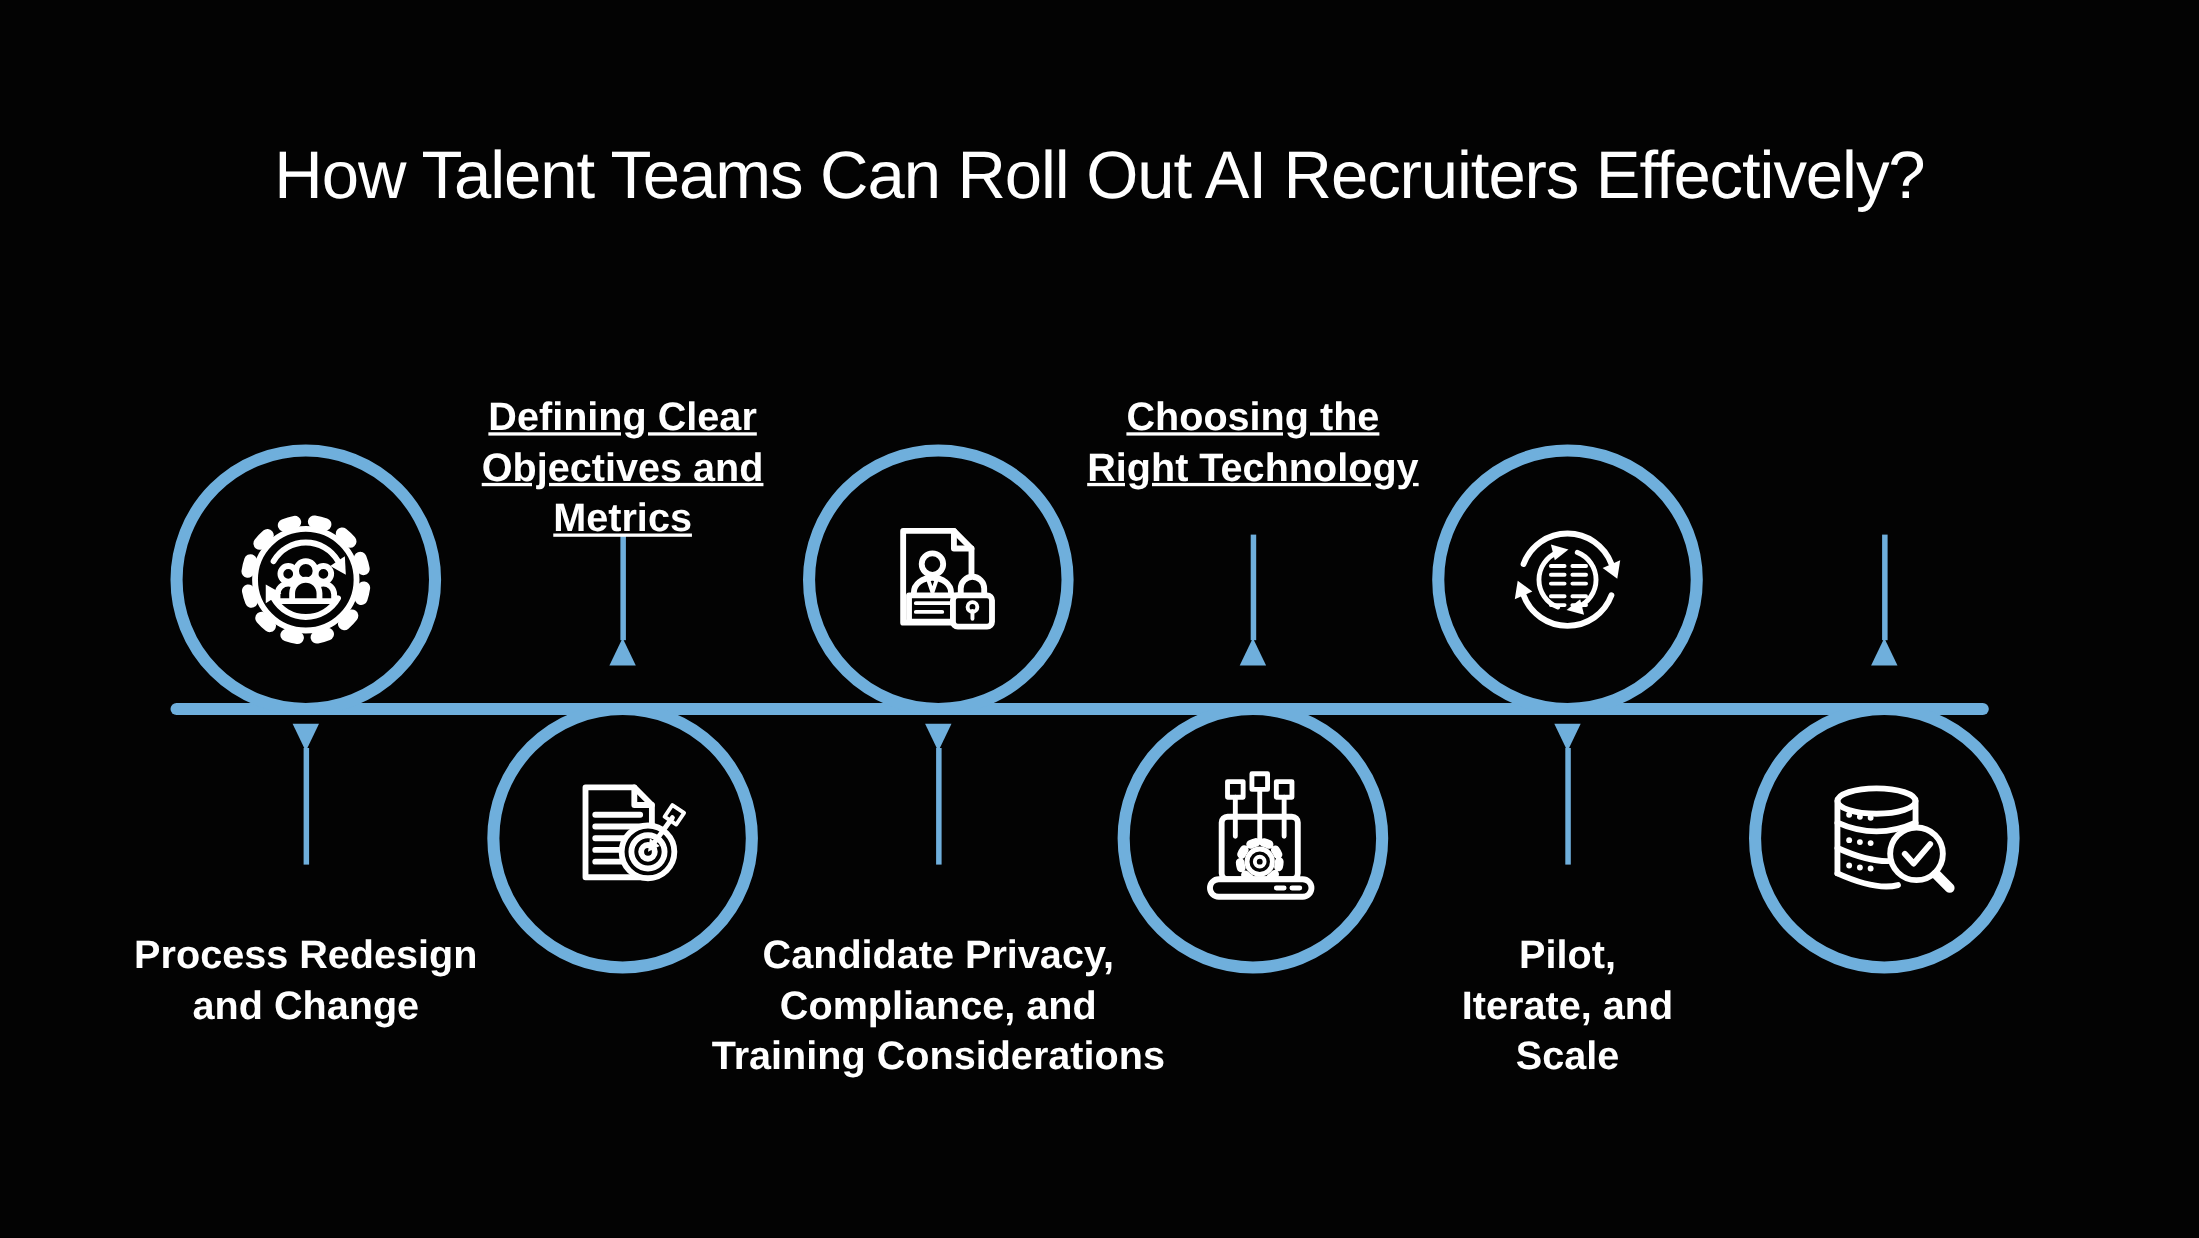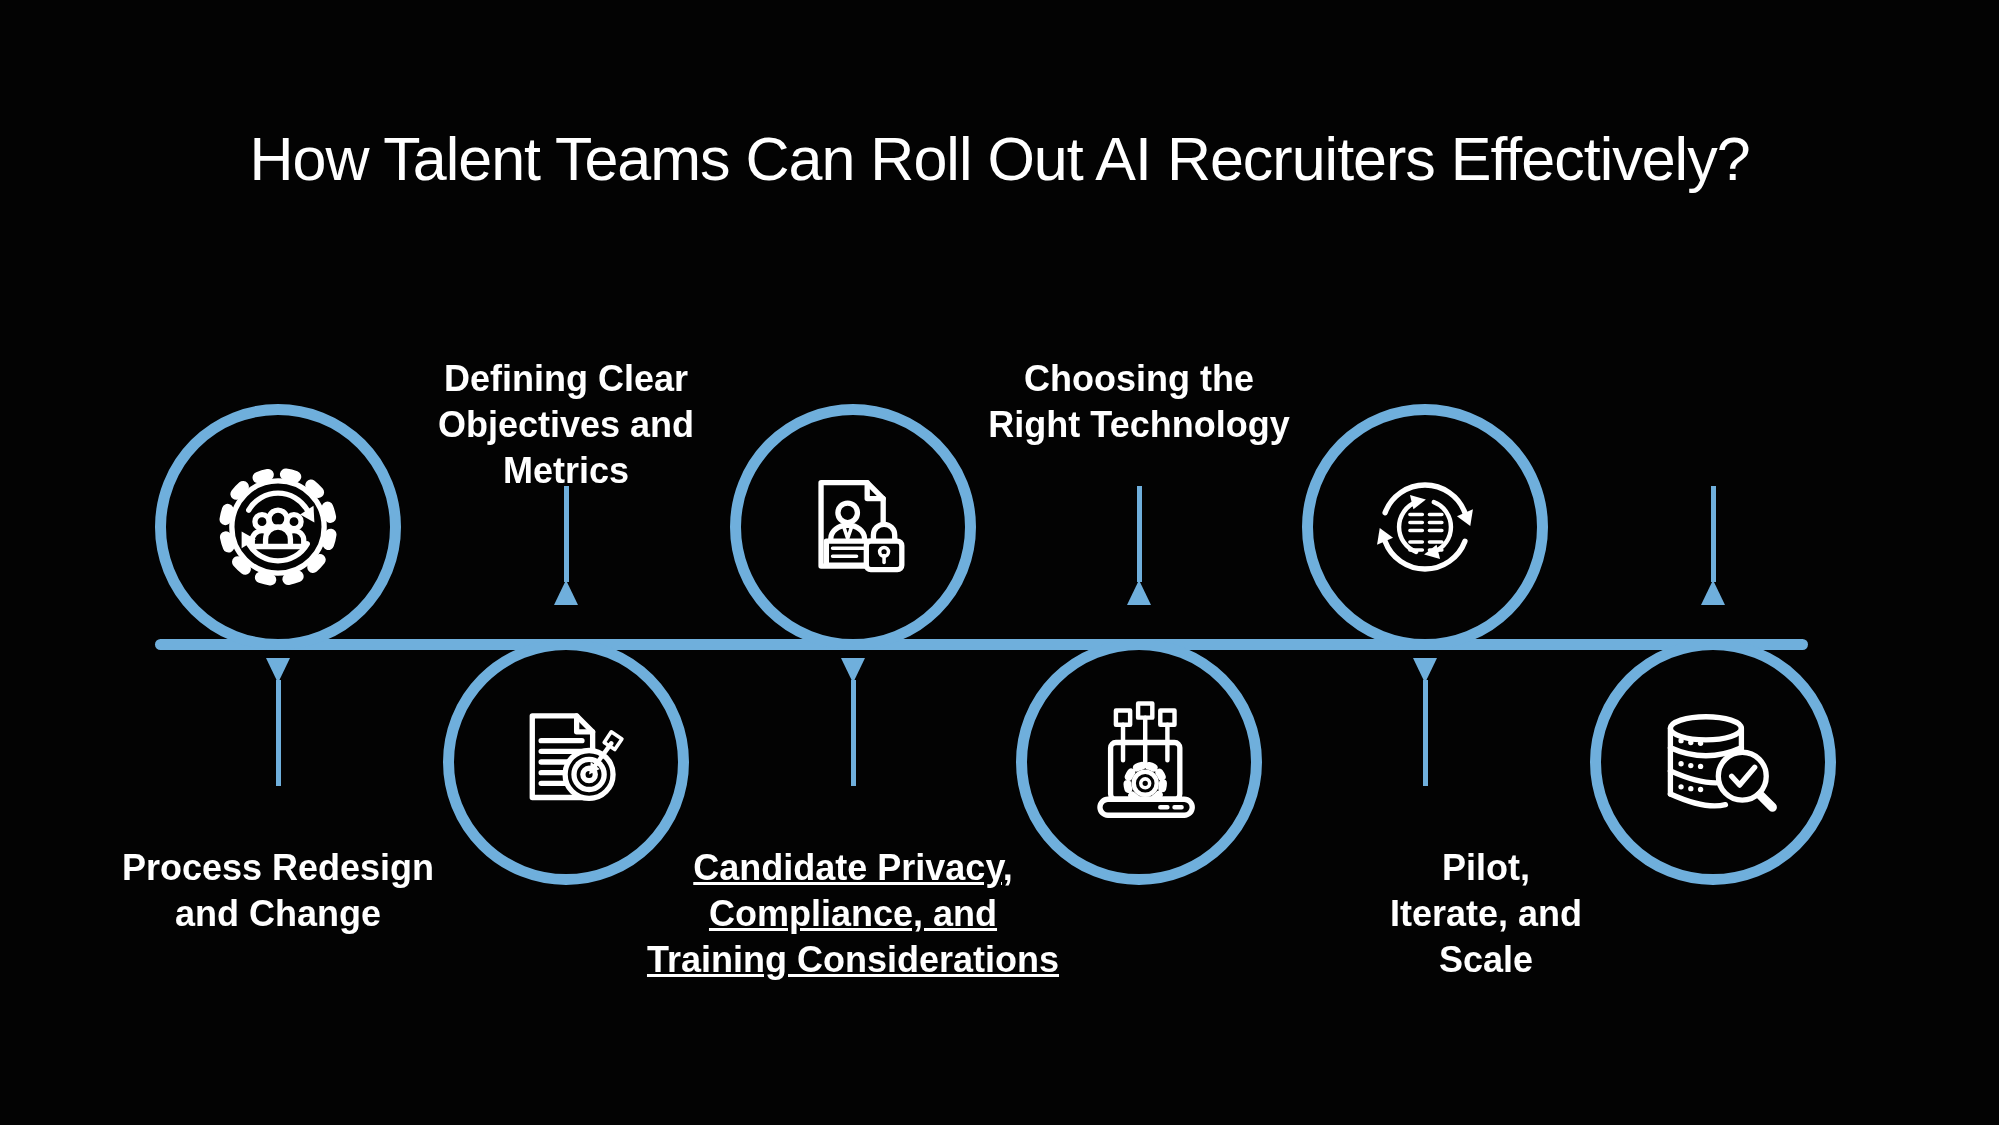--- a/index.html
+++ b/index.html
@@ -47,24 +47,24 @@
   .x3 .stem{left:851px;} .x3 .tri{left:841px;}
   .x4 .stem{left:1137px;} .x4 .tri{left:1127px;}
   .x5 .stem{left:1423px;} .x5 .tri{left:1413px;}
   .x6 .stem{left:1711px;} .x6 .tri{left:1701px;}
 
   .label{
     position:absolute;width:500px;text-align:center;
     font-size:36px;font-weight:700;line-height:46px;color:#ffffff;
   }
   .label span{display:block;}
-  .label.top{top:356px;}
+  .label.top{top:356px;text-decoration:underline;}
   .label.bottom{top:845px;}
-  .l1{left:28px;} .l2{left:316px;} .l3{left:603px;text-decoration:underline;}
-  .l4{left:889px;} .l5{left:1236px;} .l6{left:1463px;}
+  .l1{left:28px;} .l2{left:316px;} .l3{left:603px;}
+  .l4{left:889px;} .l5{left:1175px;} .l6{left:1463px;}
 
   .ic{stroke:#ffffff;fill:none;stroke-width:6;stroke-linecap:round;stroke-linejoin:round;}
   .ic .fillw{fill:#ffffff;stroke:none;}
   .ic .bg{fill:#030303;}
 </style>
 </head>
 <body>
 
 <div id="canvas">
 

